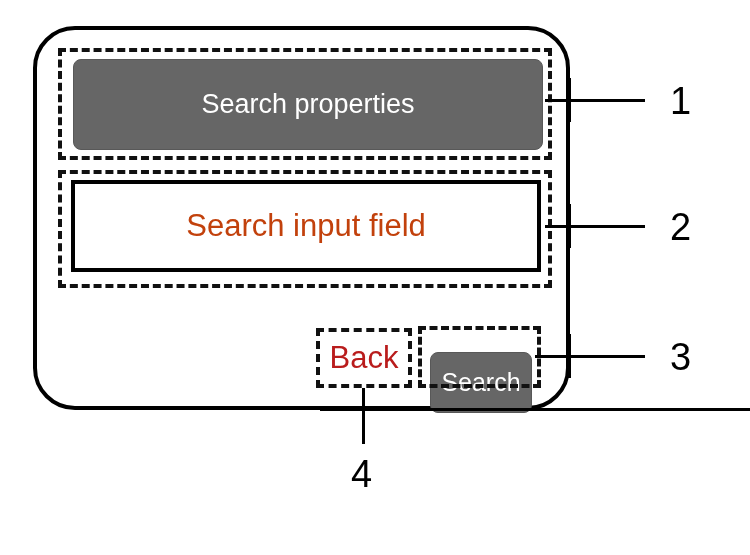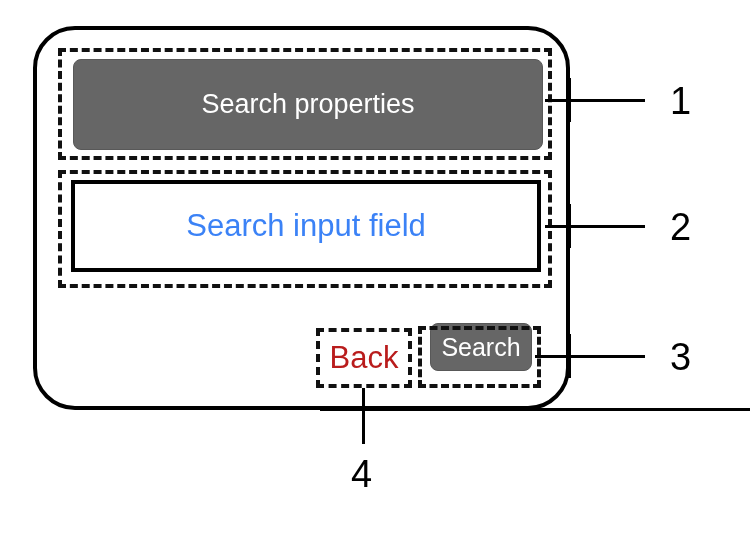--- a/index.html
+++ b/index.html
@@ -77,21 +77,21 @@
     text-align: center;
   }
   .btn-label-lg { font-size: 27px; }
   .btn-label-sm { font-size: 25px; }
 
   .text-input {
     position: absolute;
     box-sizing: border-box;
     background: #ffffff;
     border: 4px solid #000000;
-    color: #3b82f6;
+    color: #c2410c;
     display: flex;
     align-items: center;
     justify-content: center;
     z-index: 4;
     font-size: 31px;
   }
 
   .plain-button {
     position: absolute;
     box-sizing: border-box;
@@ -132,21 +132,21 @@
   <div class="text-input" style="left:71px; top:180px; width:470px; height:92px;" title="Search input field">
     <span>Search input field</span>
   </div>
 
   <div class="dash-region" style="left:316px; top:328px; width:96px; height:60px;"></div>
   <div class="plain-button" style="left:318px; top:330px; width:92px; height:56px;">
     <span>Back</span>
   </div>
 
   <div class="dash-region" style="left:418px; top:326px; width:123px; height:62px;"></div>
-  <div class="gray-button" style="left:430px; top:323px; width:102px; height:48px;">
+  <div class="gray-button" style="left:430px; top:352px; width:102px; height:61px;">
     <span class="btn-label-sm">Search</span>
   </div>
 
   <div class="callout-num" style="left:670px; top:82px;">1</div>
   <div class="callout-num" style="left:670px; top:208px;">2</div>
   <div class="callout-num" style="left:670px; top:338px;">3</div>
   <div class="callout-num" style="left:351px; top:455px;">4</div>
 
 </div>
 

